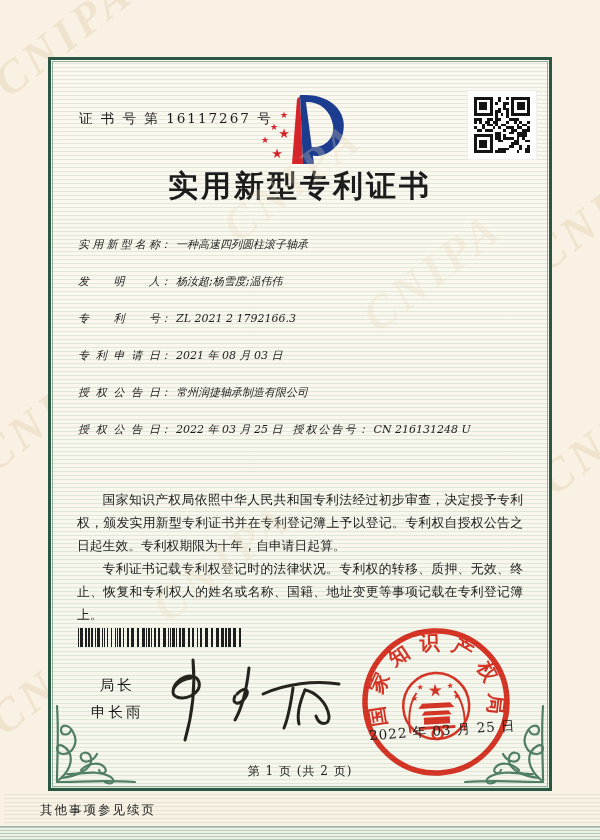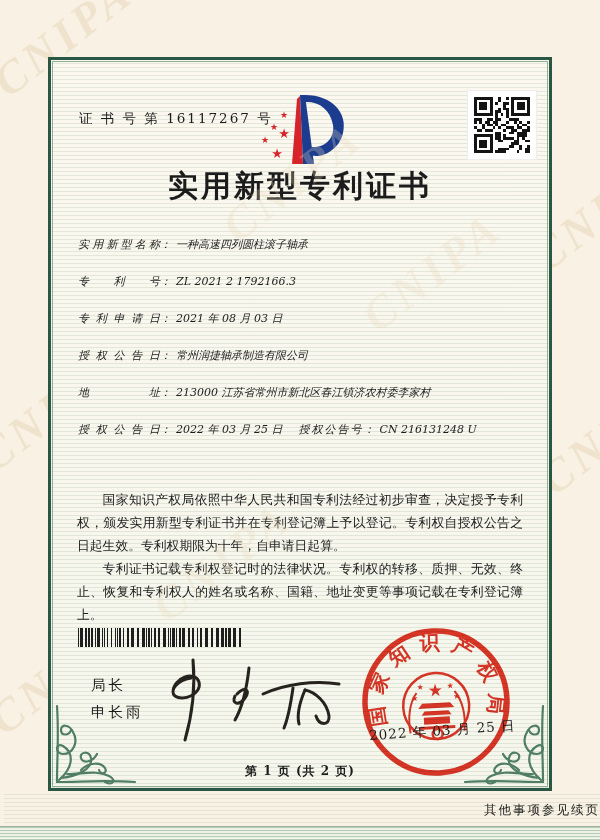--- a/index.html
+++ b/index.html
@@ -35,43 +35,43 @@
   .qrpad svg{position:absolute;inset:7px;}
 
   .title{position:absolute;left:0;right:0;top:106px;text-align:center;
          font-size:30px;font-weight:bold;letter-spacing:3px;}
 
   .fields{position:absolute;left:27px;top:176px;right:20px;font-size:11px;font-style:italic;}
   .frow{margin-bottom:18.5px;line-height:18.5px;white-space:nowrap;}
   .flabel{display:inline-block;width:82px;text-align:justify;text-align-last:justify;
           vertical-align:top;}
   .colon{margin-right:5px;}
-  .grow2{display:inline-block;margin-left:16px;}
+  .grow2{display:inline-block;margin-left:10px;}
   .grow2 .flabel{width:auto;letter-spacing:2px;}
 
   .paras{position:absolute;left:26px;right:26px;top:428px;font-size:12.8px;
          line-height:23px;text-align:justify;}
   .paras p{margin:0;text-indent:2em;}
 
   .barcode{position:absolute;left:27px;top:568px;width:165px;height:19px;}
 
-  .signer{position:absolute;left:40px;top:612px;font-size:14.5px;letter-spacing:3px;line-height:27px;}
+  .signer{position:absolute;left:40px;top:612px;font-size:14.5px;letter-spacing:3px;line-height:27px;text-align:center;}
   .signature{position:absolute;left:92px;top:592px;width:215px;height:95px;z-index:4;}
 
   .seal{position:absolute;left:309px;top:566px;width:152px;height:152px;z-index:4;
         mix-blend-mode:multiply;opacity:.94;transform:rotate(-3deg);}
   .sealdate{position:absolute;left:318px;top:662px;z-index:5;font-size:13.5px;
             letter-spacing:1px;transform:rotate(-4deg);white-space:nowrap;}
 
   .pageno{position:absolute;left:0;right:0;top:703px;text-align:center;font-size:12px;
-          letter-spacing:1px;font-weight:bold;}
+          letter-spacing:1px;}
 
   .noteband{position:absolute;left:4px;right:0;top:793px;height:34px;z-index:2;
             background:repeating-linear-gradient(0deg, rgba(125,165,135,.16) 0 1px, rgba(0,0,0,0) 1px 4px);
-            text-align:right;padding-left:36px;}
+            text-align:left;padding-left:36px;}
   .note{display:inline-block;margin-top:9px;font-size:12.5px;letter-spacing:2px;}
   .bottomstrip{position:absolute;left:0;right:0;bottom:0;height:13px;z-index:2;
                border-top:1px solid #9eb3a0;
                background:repeating-linear-gradient(0deg, #b7ccb8 0 1px, #edf2e5 1px 3px);}
 </style>
 </head>
 <body>
 
 <div class="page">
 
@@ -262,30 +262,30 @@
         </svg>
     </div>
 
     <div class="title">实用新型专利证书</div>
 
     <div class="fields">
       <div class="frow">
         <span class="flabel">实用新型名称</span><span class="colon">：</span><span>一种高速四列圆柱滚子轴承</span>
       </div>
       <div class="frow">
+        <span class="flabel">发明人</span><span class="colon">：</span><span>杨汝超;杨雪度;温伟伟</span>
+      </div>
+      <div class="frow">
         <span class="flabel">专利号</span><span class="colon">：</span><span>ZL 2021 2 1792166.3</span>
       </div>
       <div class="frow">
         <span class="flabel">专利申请日</span><span class="colon">：</span><span>2021 年 08 月 03 日</span>
       </div>
       <div class="frow">
         <span class="flabel">授权公告日</span><span class="colon">：</span><span>常州润捷轴承制造有限公司</span>
-      </div>
-      <div class="frow">
-        <span class="flabel">地址</span><span class="colon">：</span><span>213000 江苏省常州市新北区春江镇济农村委李家村</span>
       </div>
       <div class="frow">
         <span class="flabel">授权公告日</span><span class="colon">：</span><span>2022 年 03 月 25 日</span><span class="grow2"><span class="flabel">授权公告号</span><span class="colon">：</span><span>CN 216131248 U</span></span>
       </div>
     </div>
 
     <div class="paras">
       <p>国家知识产权局依照中华人民共和国专利法经过初步审查，决定授予专利权，颁发实用新型专利证书并在专利登记簿上予以登记。专利权自授权公告之日起生效。专利权期限为十年，自申请日起算。</p>
       <p>专利证书记载专利权登记时的法律状况。专利权的转移、质押、无效、终止、恢复和专利权人的姓名或名称、国籍、地址变更等事项记载在专利登记簿上。</p>
     </div>

